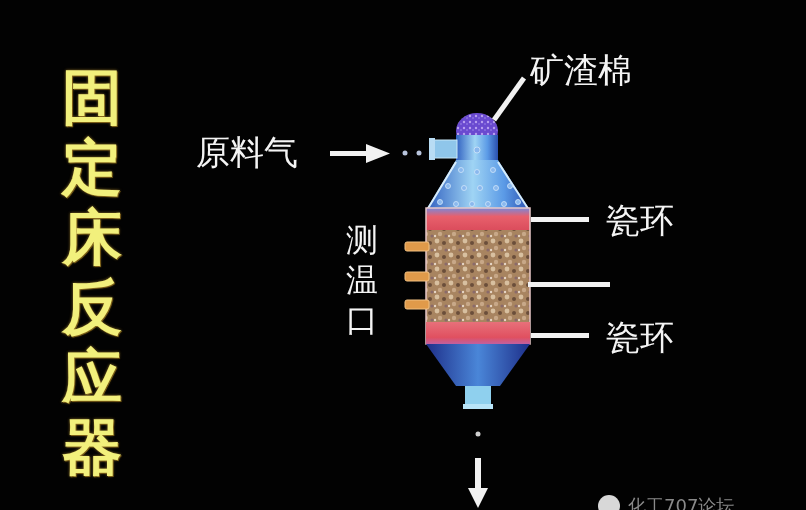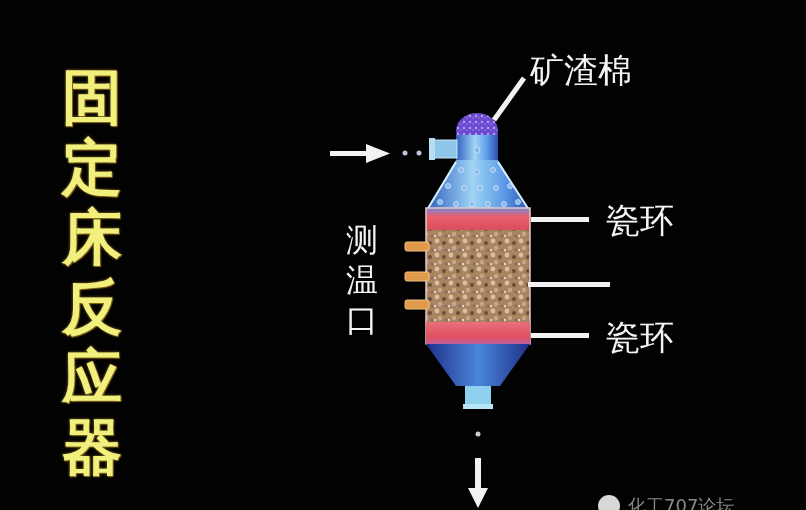--- a/index.html
+++ b/index.html
@@ -141,20 +141,21 @@
 
     <rect x="330" y="151" width="40" height="5" fill="#f2f2f2"></rect>
     <polygon points="366,144 390,153.5 366,163" fill="#f2f2f2"></polygon>
     <circle cx="405" cy="153" r="2.5" fill="#b8c4dc"></circle>
     <circle cx="419" cy="153" r="2.5" fill="#b8c4dc"></circle>
 
     <line x1="494" y1="120" x2="524" y2="78" stroke="#f2f2f2" stroke-width="5"></line>
   </svg>
 
   <span class="label" style="left:530px; top:50px;text-align:center;">矿渣棉</span>
+  <span class="label" style="left:196px; top:132px;">原料气</span>
 
   <div class="line" style="left:531px; top:217px; width:58px;"></div>
   <span class="label" style="left:606px; top:200px;">瓷环</span>
 
   <div class="line" style="left:528px; top:282px; width:82px;"></div>
 
   <div class="line" style="left:531px; top:333px; width:58px;"></div>
   <span class="label" style="left:606px; top:317px;">瓷环</span>
 
   <div class="vlabel" style="left:346px; top:220px;">

